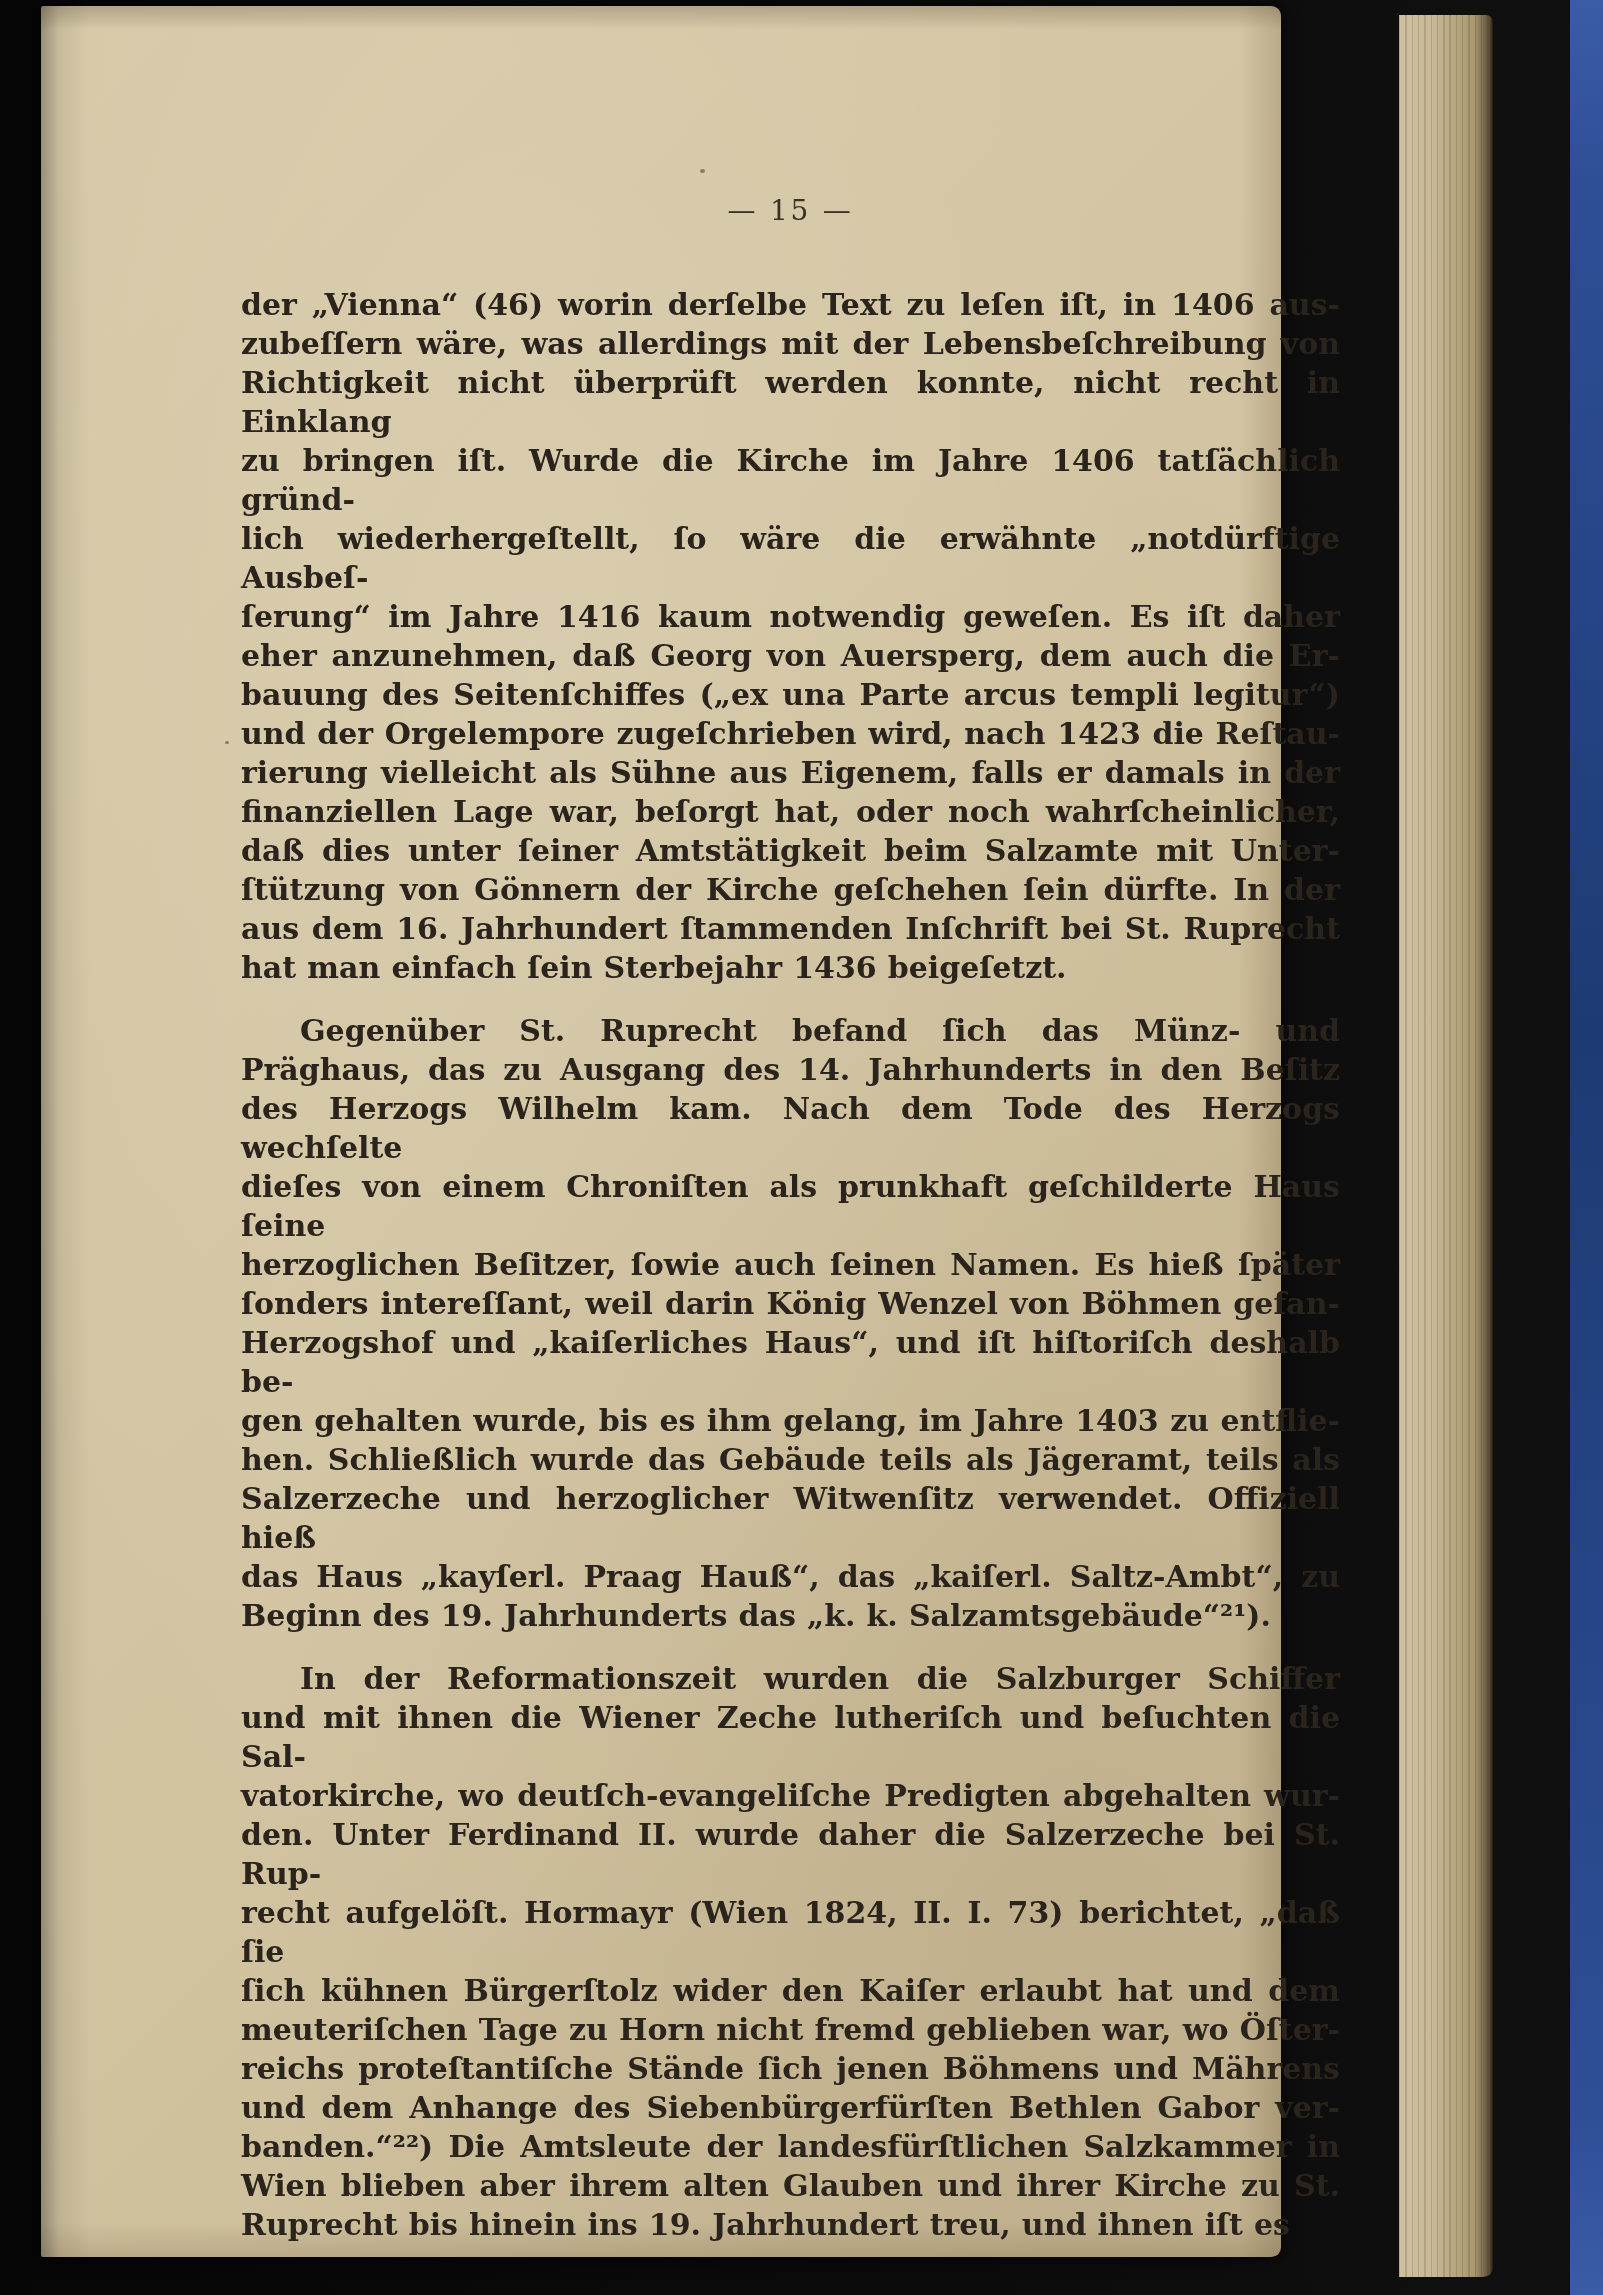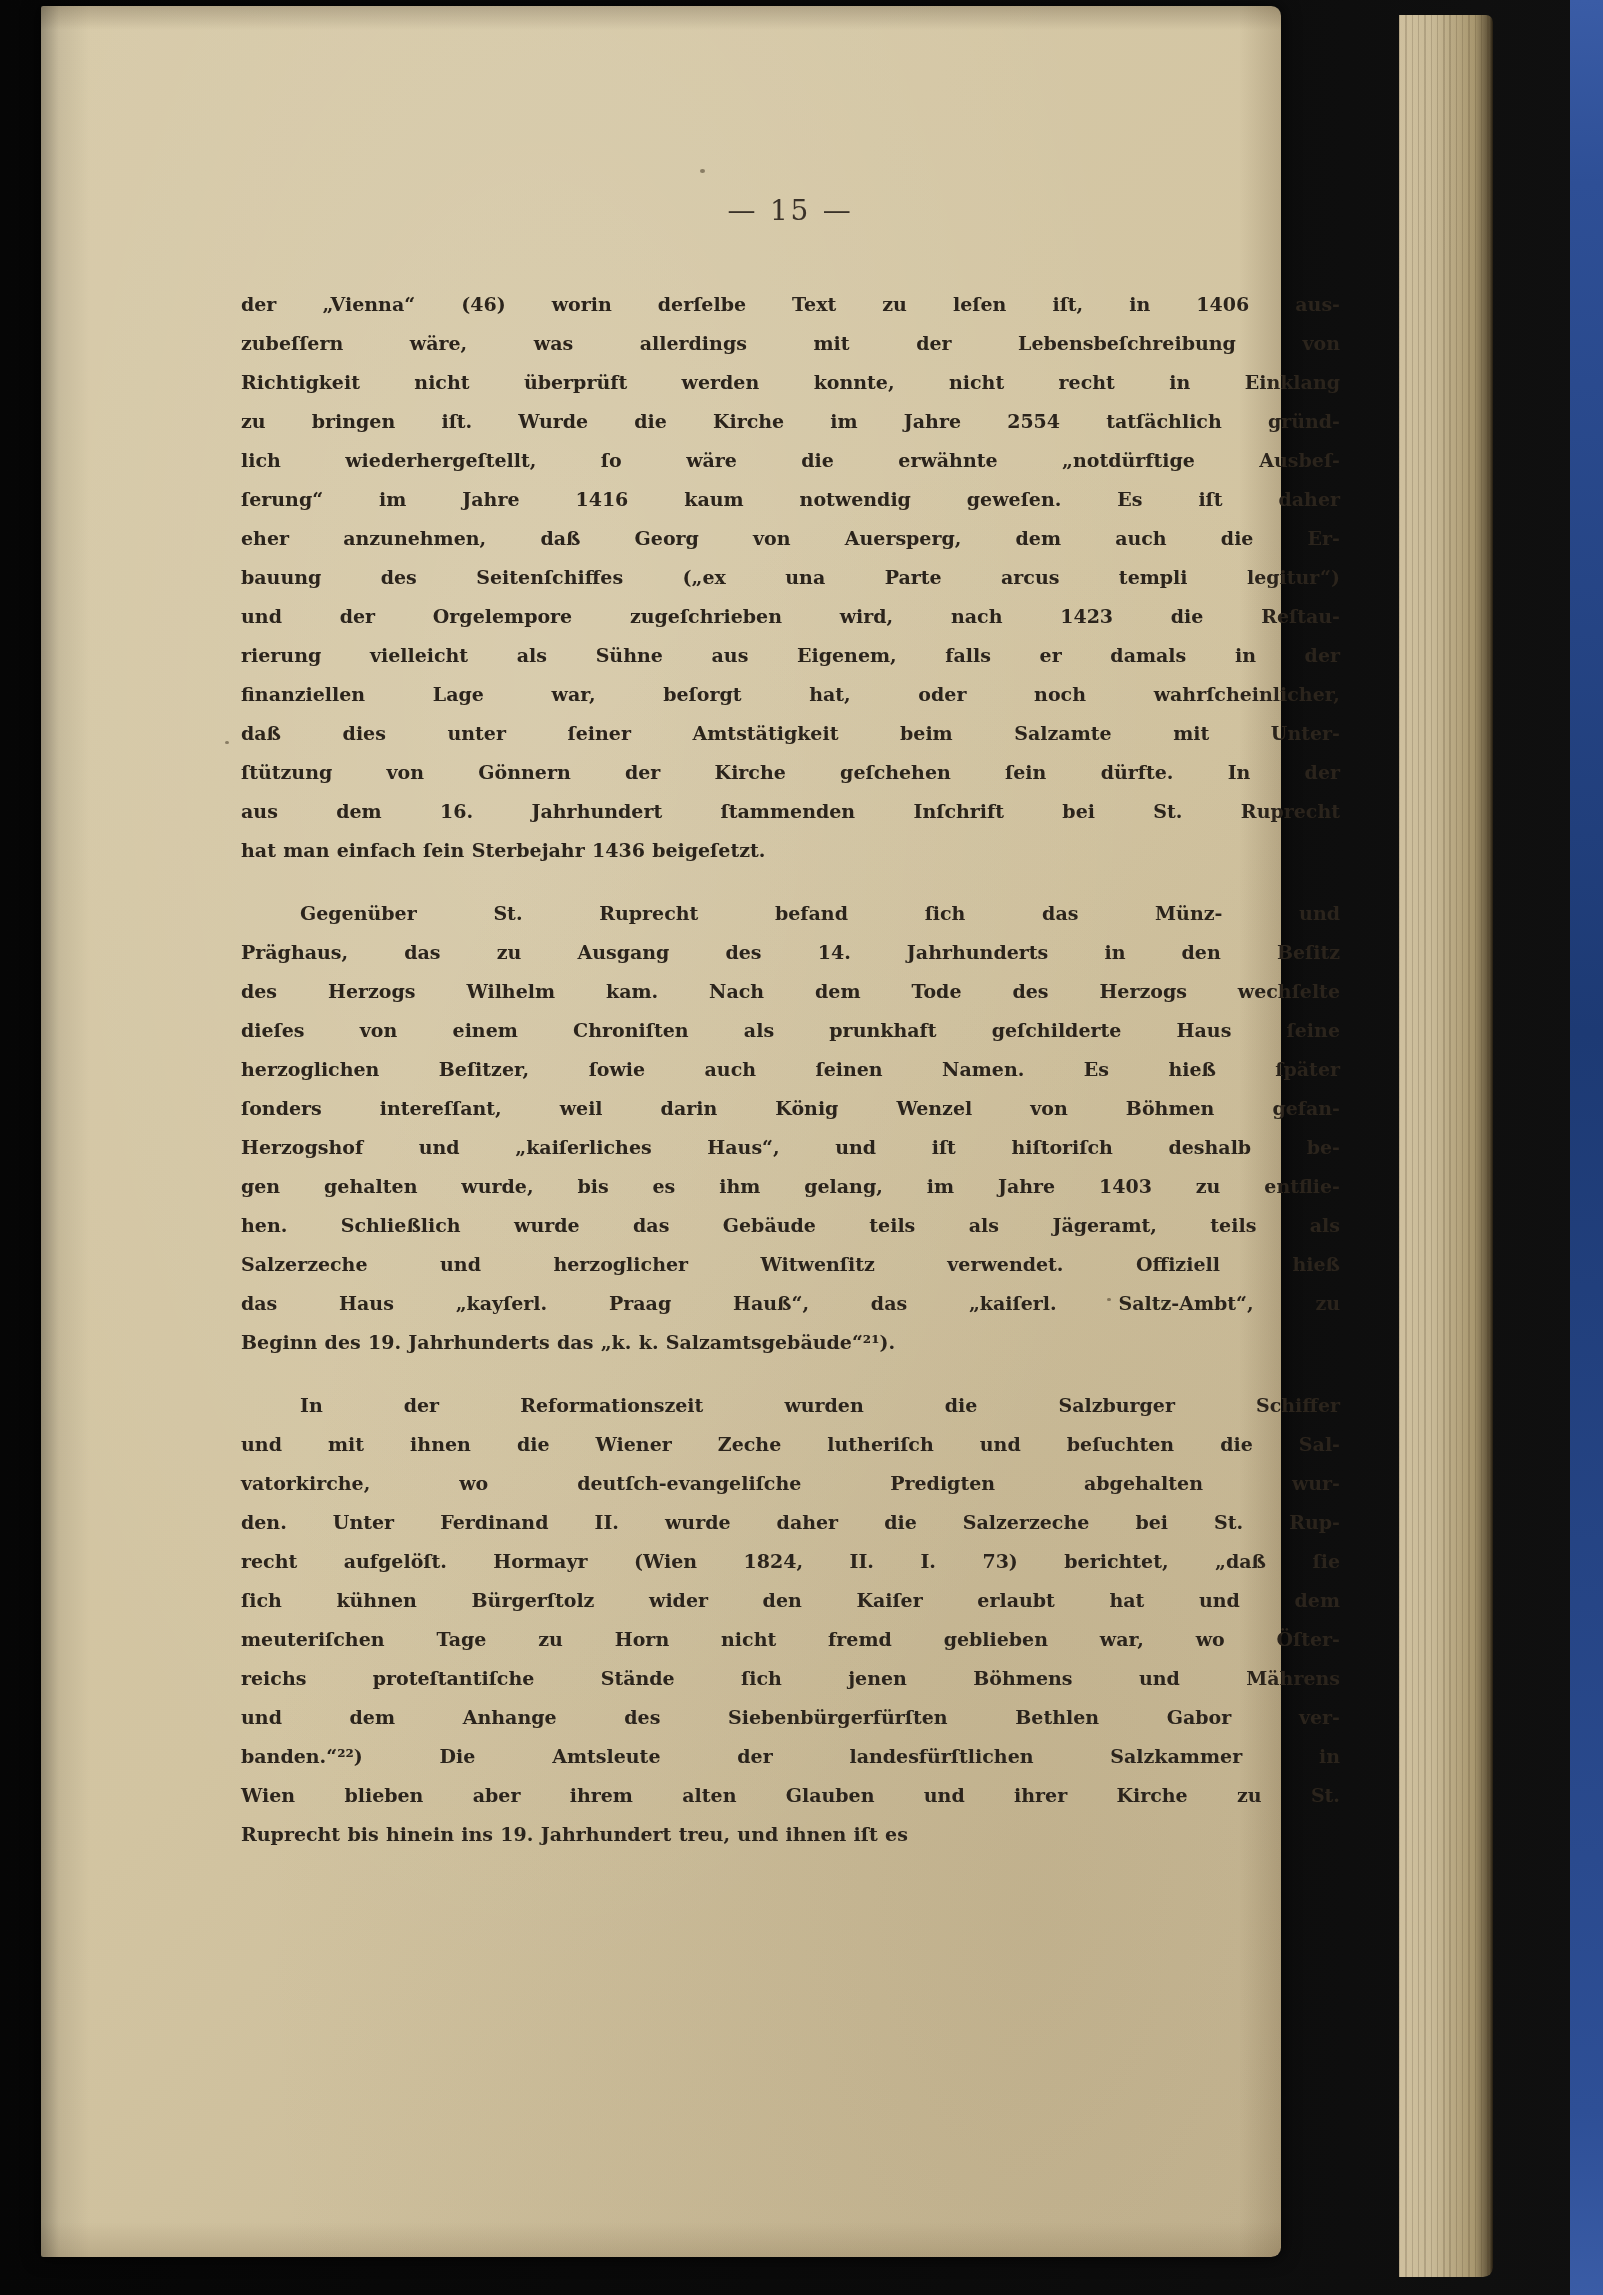--- a/index.html
+++ b/index.html
@@ -54,21 +54,21 @@
   .speck.s2{left:184px;top:735px;width:4.2px;height:3.5px;}
   .speck.s3{left:1066px;top:1292px;width:3.5px;height:3.5px;}
 
   .page-number{
     position:absolute;left:200px;top:188px;width:1099px;
     text-align:center;
     font-size:28px;color:#3a3229;letter-spacing:2.8px;
   }
   .page-text{
     position:absolute;left:200px;top:279px;width:1099px;
-    font-size:19px;line-height:39px;color:var(--ink);
+    font-size:30px;line-height:39px;color:var(--ink);
     font-weight:bold;
     text-rendering:optimizeLegibility;
   }
   .paragraph{margin:0;}
   .paragraph + .paragraph{margin-top:24px;}
   .line{
     text-align:justify;
     text-align-last:justify;
     word-spacing:0.7px;
   }
@@ -90,21 +90,21 @@
     <div class="speck s2"></div>
     <div class="speck s3"></div>
 
     <div class="page-number">— 15 —</div>
 
     <div class="page-text">
         <div class="paragraph">
           <div class="line">der „Vienna“ (46) worin derſelbe Text zu leſen iſt, in 1406 aus-</div>
           <div class="line">zubeſſern wäre, was allerdings mit der Lebensbeſchreibung von</div>
           <div class="line">Richtigkeit nicht überprüft werden konnte, nicht recht in Einklang</div>
-          <div class="line">zu bringen iſt. Wurde die Kirche im Jahre 2554 tatſächlich gründ-</div>
+          <div class="line">zu bringen iſt. Wurde die Kirche im Jahre 1406 tatſächlich gründ-</div>
           <div class="line">lich wiederhergeſtellt, ſo wäre die erwähnte „notdürftige Ausbeſ-</div>
           <div class="line">ſerung“ im Jahre 1416 kaum notwendig geweſen. Es iſt daher</div>
           <div class="line">eher anzunehmen, daß Georg von Auersperg, dem auch die Er-</div>
           <div class="line">bauung des Seitenſchiffes („ex una Parte arcus templi legitur“)</div>
           <div class="line">und der Orgelempore zugeſchrieben wird, nach 1423 die Reſtau-</div>
           <div class="line">rierung vielleicht als Sühne aus Eigenem, falls er damals in der</div>
           <div class="line">finanziellen Lage war, beſorgt hat, oder noch wahrſcheinlicher,</div>
           <div class="line">daß dies unter ſeiner Amtstätigkeit beim Salzamte mit Unter-</div>
           <div class="line">ſtützung von Gönnern der Kirche geſchehen ſein dürfte. In der</div>
           <div class="line">aus dem 16. Jahrhundert ſtammenden Inſchrift bei St. Ruprecht</div>

